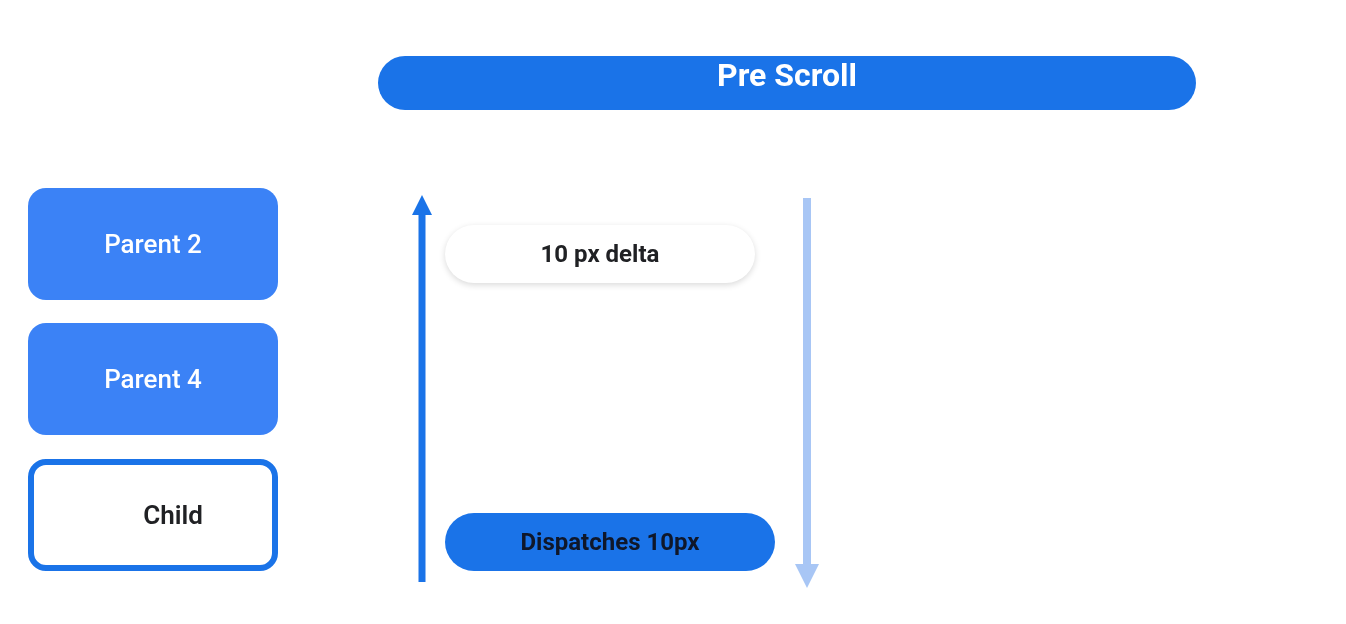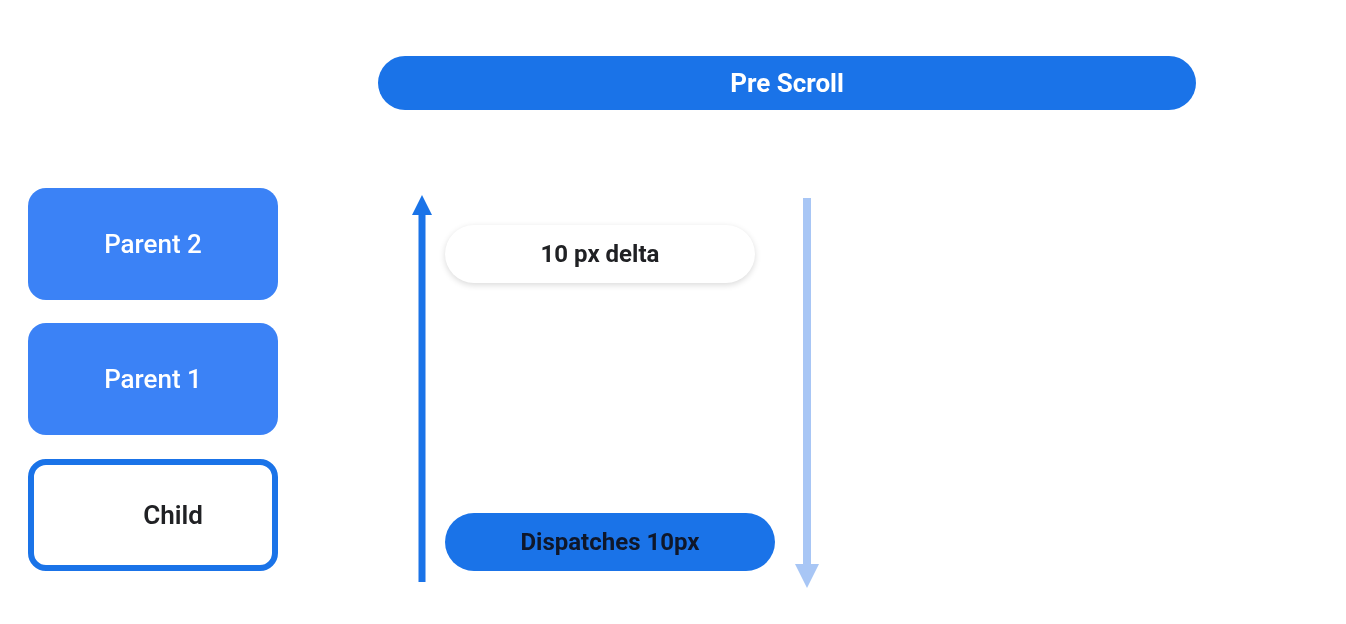--- a/index.html
+++ b/index.html
@@ -12,25 +12,24 @@
   }
   .header-pill {
     position: absolute;
     left: 378px;
     top: 56px;
     width: 818px;
     height: 54px;
     background: #1a73e8;
     border-radius: 27px;
     display: flex;
-    align-items: center;
     justify-content: center;
     color: #ffffff;
     font-weight: 700;
-    font-size: 26px;
+    font-size: 32px;
   }
   .node-box {
     position: absolute;
     left: 28px;
     width: 250px;
     height: 112px;
     border-radius: 18px;
     display: flex;
     align-items: center;
     justify-content: center;
@@ -78,21 +77,21 @@
 <body>
 
 <div class="header-pill">
   <span>Pre Scroll</span>
 </div>
 
 <div class="node-box node-filled" style="top:188px">
   <span>Parent 2</span>
 </div>
 <div class="node-box node-filled" style="top:323px">
-  <span>Parent 1</span>
+  <span>Parent 4</span>
 </div>
 <div class="node-box node-outlined" style="top:459px">
   <span>Child</span>
 </div>
 
 <svg class="arrow-svg" style="left:412px; top:195px;" width="20" height="387">
   <line x1="10" y1="18" x2="10" y2="387" stroke="#1a73e8" stroke-width="7"></line>
   <polygon points="10,0 0,20 20,20" fill="#1a73e8"></polygon>
 </svg>
 

